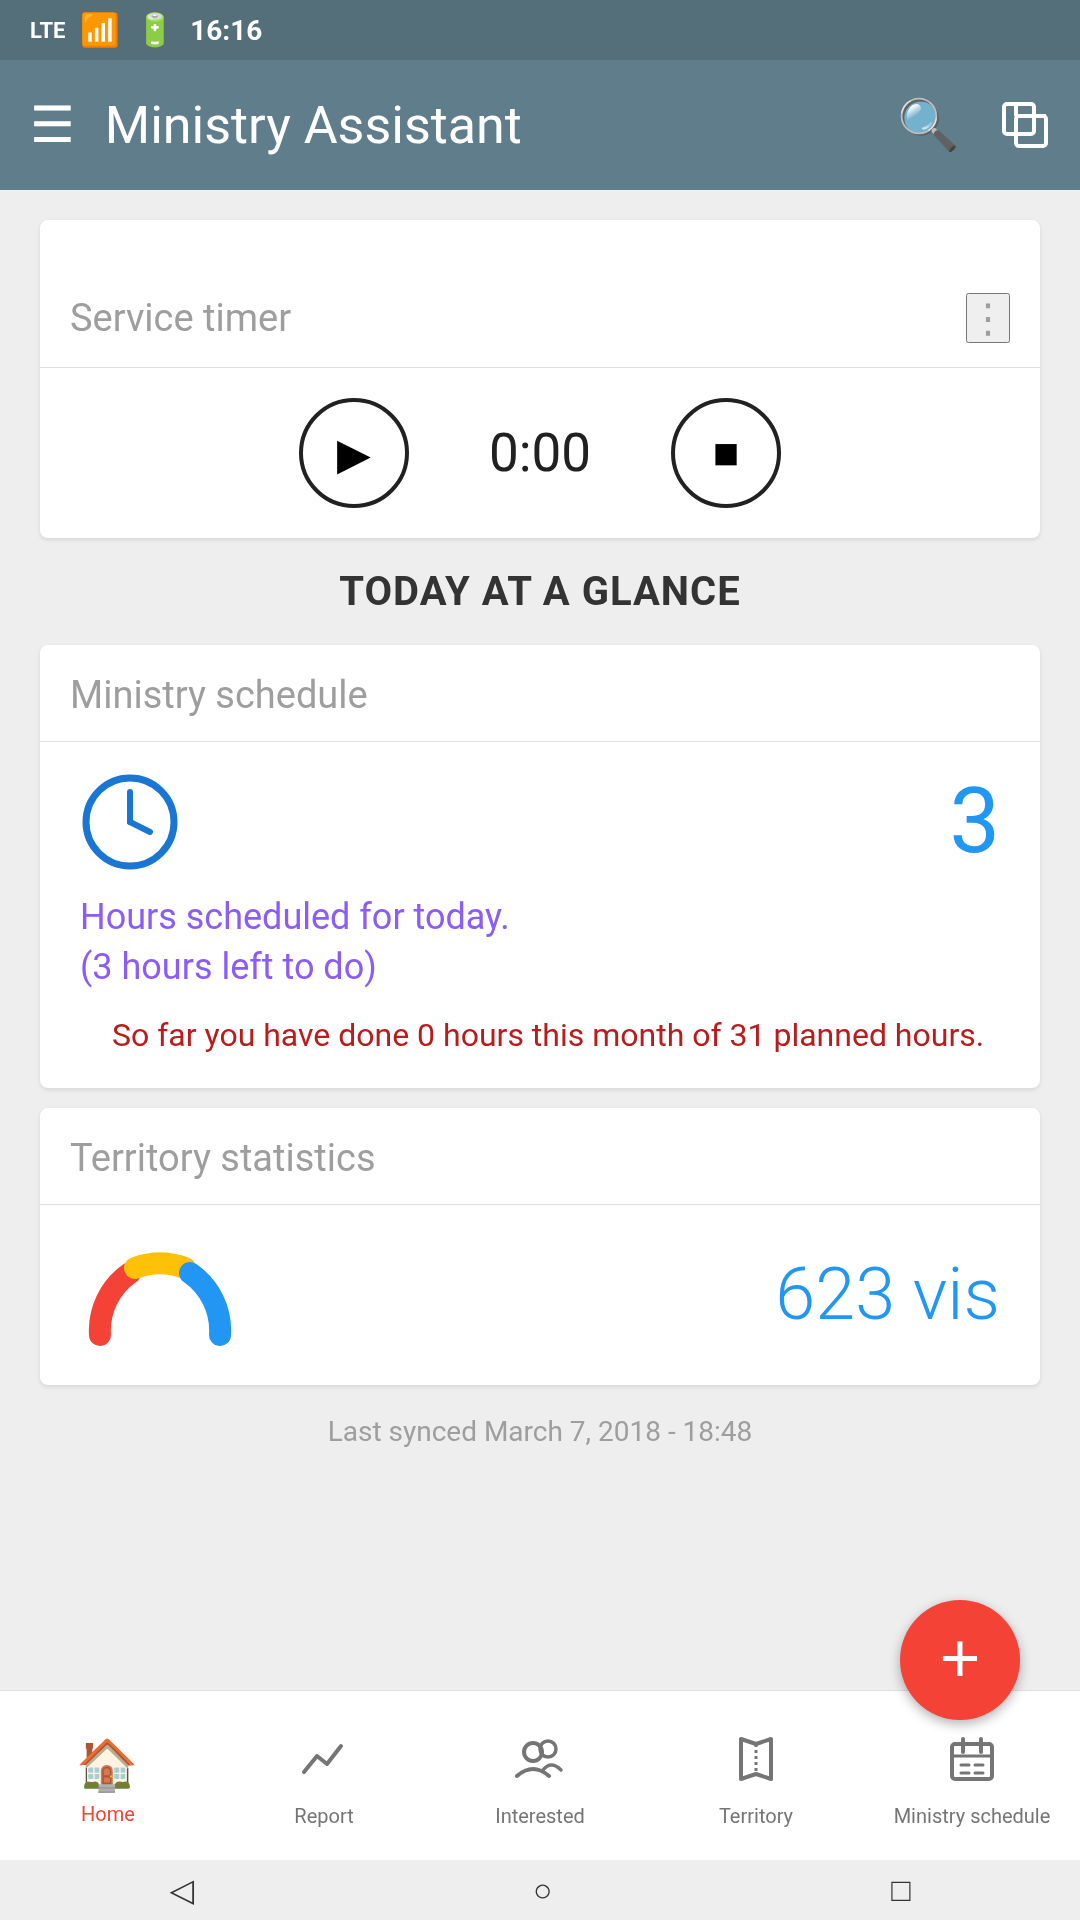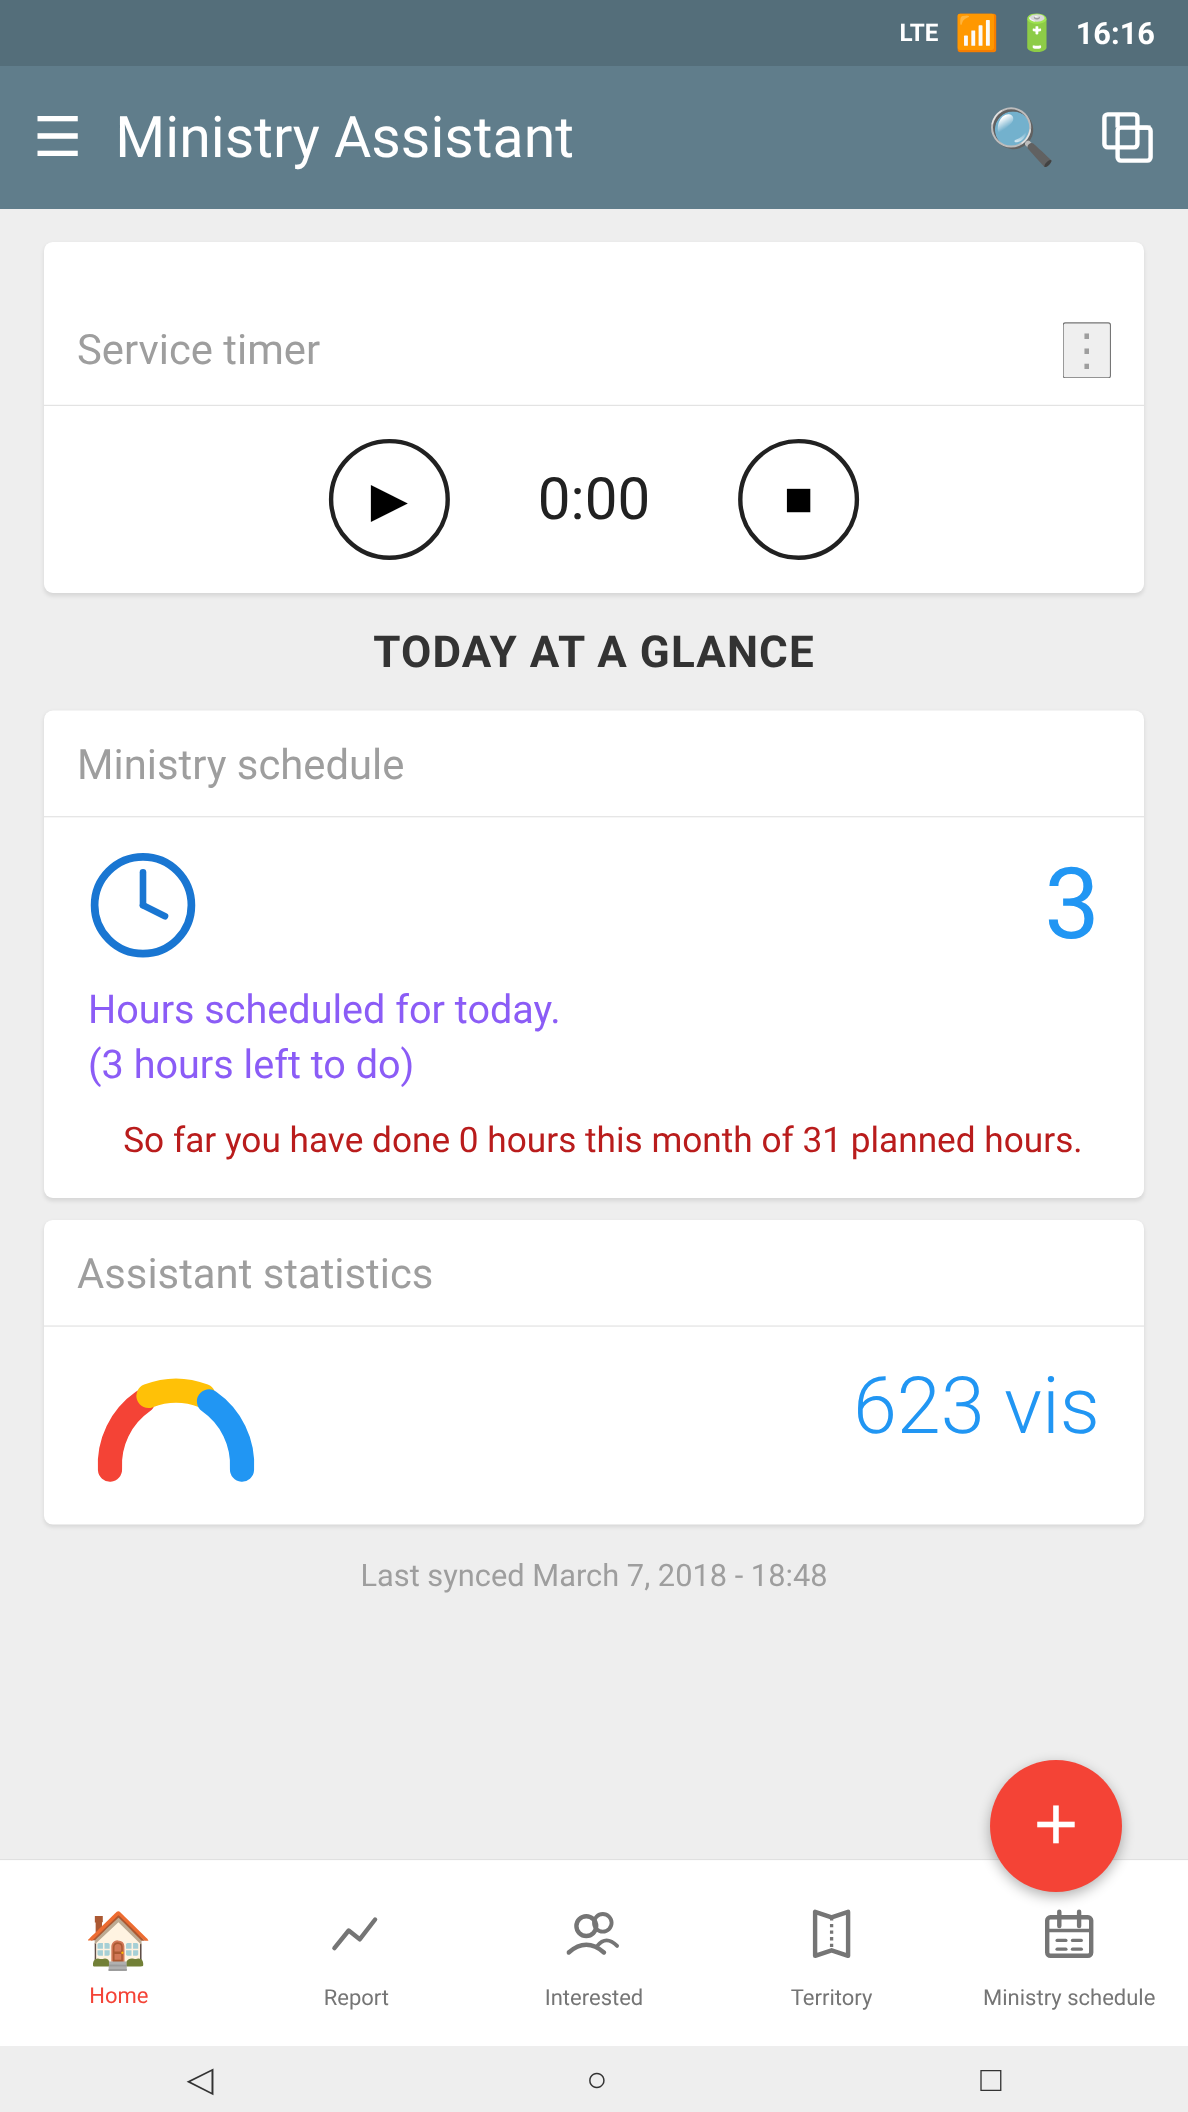--- a/index.html
+++ b/index.html
@@ -18,21 +18,21 @@
       position: relative;
     }
 
     
     .status-bar {
       width: 100%;
       height: 60px;
       background-color: #546E7A;
       display: flex;
       align-items: center;
-      justify-content: flex-end;
+      justify-content: flex-start;
       padding: 0 30px;
       gap: 20px;
     }
 
     .status-bar-text {
       color: white;
       font-size: 28px;
       font-weight: bold;
     }
 
@@ -217,21 +217,21 @@
 
     .stats-card-title {
       font-size: 38px;
       color: #9E9E9E;
       font-weight: 400;
     }
 
     .stats-card-body {
       padding: 30px 40px;
       display: flex;
-      align-items: flex-start;
+      align-items: center;
       justify-content: space-between;
       min-height: 150px;
     }
 
     
     .donut-container {
       width: 160px;
       height: 120px;
       overflow: visible;
     }
@@ -408,21 +408,21 @@
         </div>
         <span class="schedule-number">3</span>
       </div>
       <p class="schedule-desc-1">Hours scheduled for today.<br>(3 hours left to do)</p>
       <p class="schedule-desc-2">So far you have done 0 hours this month of 31 planned hours.</p>
     </div>
   </div>
 
   <div class="card">
     <div class="stats-card-header">
-      <span class="stats-card-title">Assistant statistics</span>
+      <span class="stats-card-title">Territory statistics</span>
     </div>
     <div class="stats-card-body">
 
       <div class="donut-container">
         <svg width="160" height="130" viewBox="0 0 160 130" xmlns="http://www.w3.org/2000/svg">
 
           <path d="M 20 100 A 70 70 0 0 1 50 38" stroke="#F44336" stroke-width="22" fill="none" stroke-linecap="round"></path>
 
           <path d="M 55 33 A 70 70 0 0 1 105 33" stroke="#FFC107" stroke-width="22" fill="none" stroke-linecap="round"></path>
 

